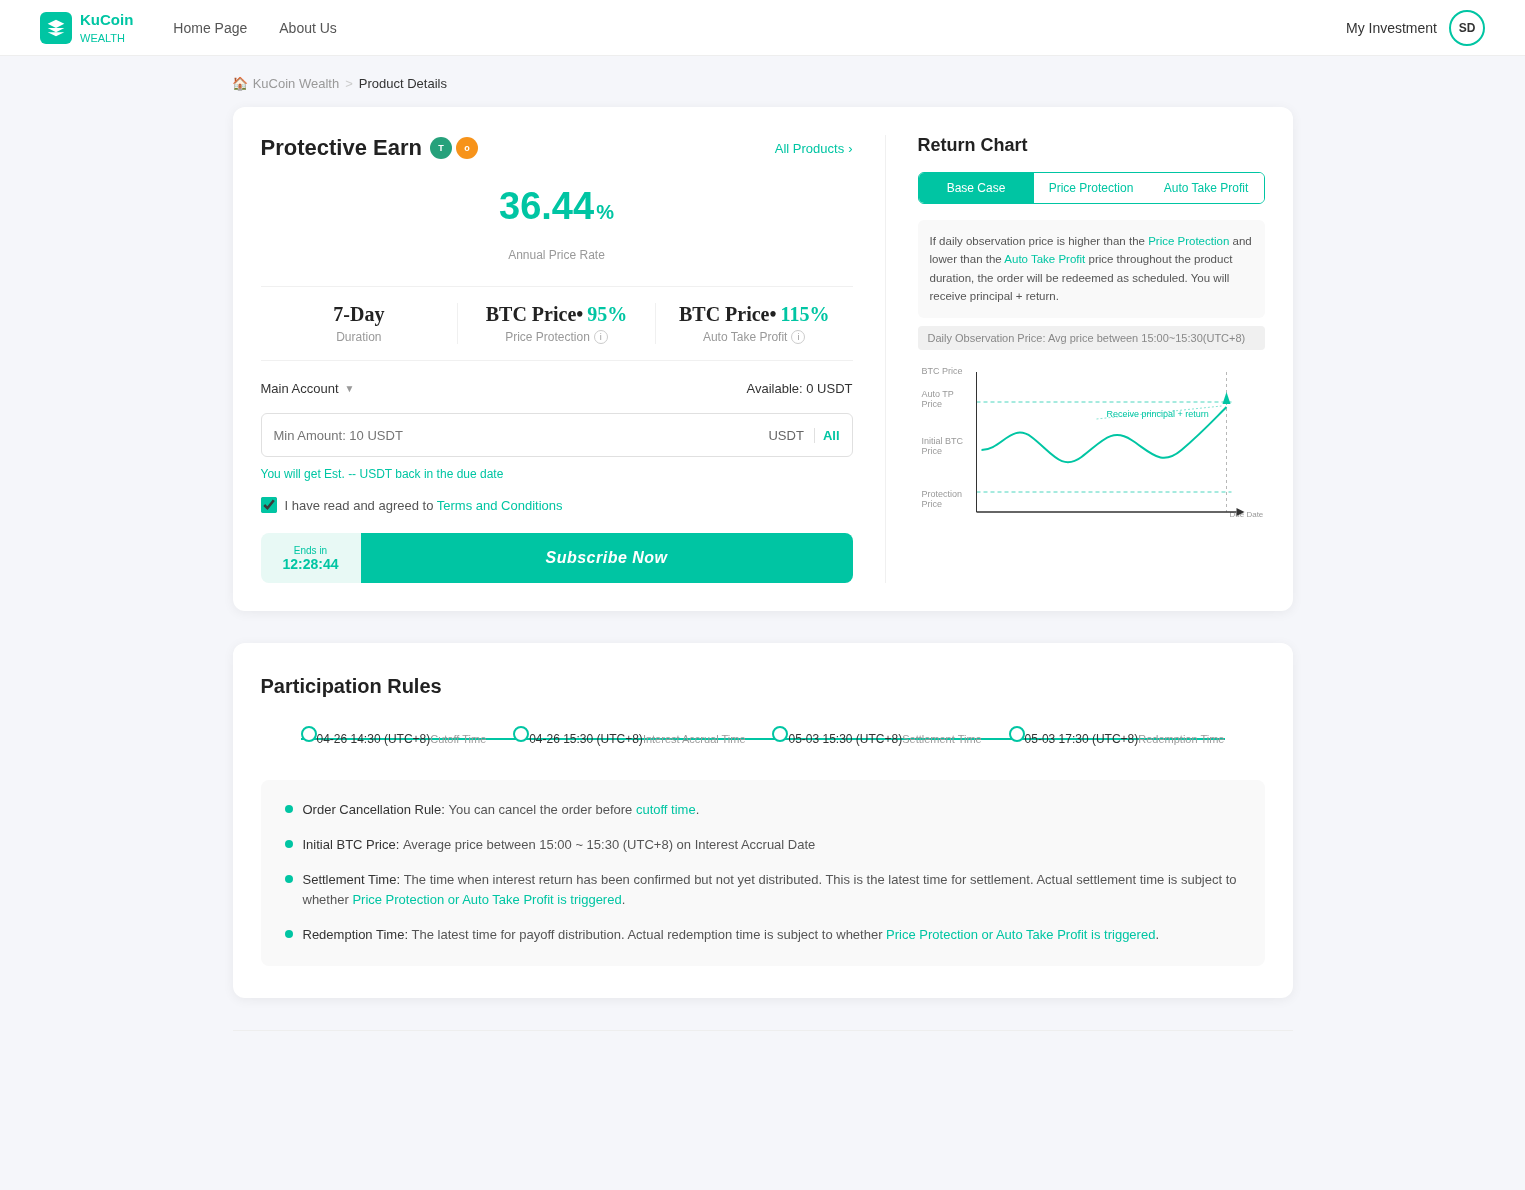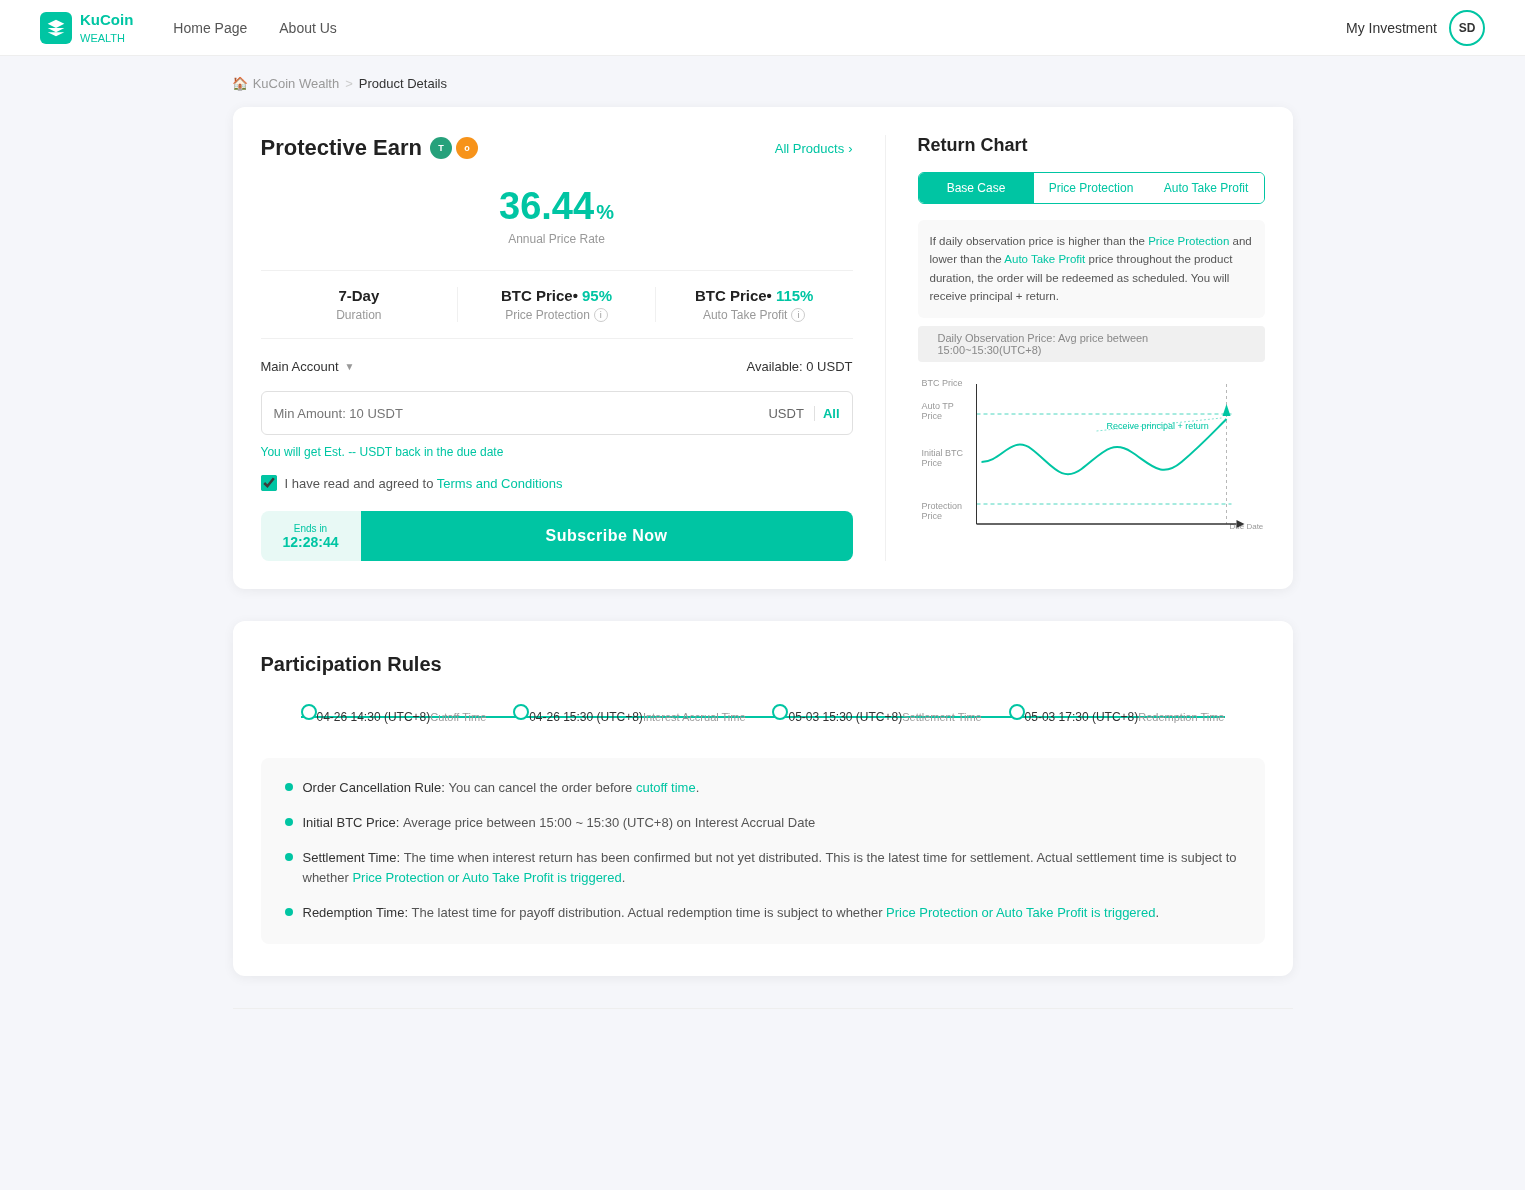--- a/index.html
+++ b/index.html
@@ -37,27 +37,27 @@
     .token-badges { display: flex; gap: 4px; }
     .token-badge { width: 22px; height: 22px; border-radius: 50%; display: flex; align-items: center; justify-content: center; font-size: 9px; font-weight: 700; color: #fff; }
     .token-badge-t { background: #26a17b; }
     .token-badge-o { background: #f7931a; }
     .all-products-link { font-size: 13px; color: #00c5a3; cursor: pointer; display: flex; align-items: center; gap: 4px; }
 
     
     .apr-section { text-align: center; margin-bottom: 24px; }
     .apr-value { font-size: 38px; font-weight: 700; color: #00c5a3; display: flex; align-items: baseline; justify-content: center; gap: 2px; }
     .apr-pct { font-size: 20px; }
-    .apr-label { font-size: 12px; color: #999; margin-top: 4px; }
+    .apr-label { font-size: 12px; color: #999; margin-top: 20px; }
 
     
     .stats-row { display: flex; gap: 0; border-top: 1px solid #f0f0f0; border-bottom: 1px solid #f0f0f0; padding: 16px 0; margin-bottom: 20px; }
     .stat-item { flex: 1; text-align: center; border-right: 1px solid #f0f0f0; }
     .stat-item:last-child { border-right: none; }
-    .stat-value { font-size: 15px; font-weight: 600; color: #222; display: flex; align-items: center; justify-content: center; gap: 4px; }
+    .stat-value { font-size: 20px; font-weight: 600; color: #222; display: flex; align-items: center; justify-content: center; gap: 4px; font-family: Liberation Serif, serif; }
     .stat-value .pct { color: #00c5a3; }
     .stat-label { font-size: 12px; color: #999; margin-top: 4px; display: flex; align-items: center; justify-content: center; gap: 4px; }
     .info-icon { width: 14px; height: 14px; border-radius: 50%; border: 1px solid #ccc; display: inline-flex; align-items: center; justify-content: center; font-size: 9px; color: #999; cursor: pointer; }
 
     
     .account-row { display: flex; align-items: flex-start; justify-content: space-between; margin-bottom: 17px; }
     .account-select { display: flex; align-items: center; gap: 6px; font-size: 13px; color: #333; cursor: pointer; }
     .dropdown-arrow { font-size: 10px; color: #999; }
     .available-balance { font-size: 13px; color: #999; }
     .available-balance span { color: #333; }
@@ -76,30 +76,30 @@
     .checkbox-row { display: flex; align-items: center; gap: 8px; margin-bottom: 20px; }
     .checkbox-input { width: 16px; height: 16px; accent-color: #00c5a3; cursor: pointer; }
     .checkbox-label { font-size: 13px; color: #555; }
     .checkbox-label a { color: #00c5a3; text-decoration: none; }
 
     
     .subscribe-btn-wrapper { display: flex; border-radius: 8px; overflow: hidden; height: 50px; }
     .ends-in-section { background: #e8f9f5; display: flex; flex-direction: column; align-items: center; justify-content: center; padding: 0 16px; min-width: 100px; }
     .ends-in-label { font-size: 10px; color: #00c5a3; }
     .ends-in-timer { font-size: 14px; font-weight: 700; color: #00c5a3; }
-    .subscribe-btn { flex: 1; background: #00c5a3; color: #fff; border: none; font-size: 16px; font-weight: 600; cursor: pointer; letter-spacing: 0.5px; }
+    .subscribe-btn { flex: 1; background: #00c5a3; color: #fff; border: none; font-size: 16px; font-weight: 600; cursor: pointer; letter-spacing: 0.5px; font-style: italic; }
 
     
     .return-chart-title { font-size: 18px; font-weight: 700; color: #222; margin-bottom: 16px; }
     .chart-tabs { display: flex; border: 1px solid #00c5a3; border-radius: 6px; overflow: hidden; margin-bottom: 16px; }
     .chart-tab { flex: 1; padding: 8px 12px; text-align: center; font-size: 12px; cursor: pointer; border: none; background: #fff; color: #00c5a3; }
     .chart-tab.active { background: #00c5a3; color: #fff; }
     .chart-description { background: #f9f9f9; border-radius: 6px; padding: 12px; font-size: 11.5px; color: #555; line-height: 1.6; margin-bottom: 8px; }
     .chart-description .highlight { color: #00c5a3; }
-    .obs-price-note { font-size: 11px; color: #888; background: #f0f0f0; padding: 6px 20px; border-radius: 4px; margin-bottom: 12px; }
+    .obs-price-note { font-size: 11px; color: #888; background: #f0f0f0; padding: 6px 10px; border-radius: 4px; margin-bottom: 12px; }
 
     
     .chart-area { position: relative; width: 100%; height: 160px; }
 
     
     .participation-section { background: #fff; border-radius: 12px; padding: 32px 28px; box-shadow: 0 2px 12px rgba(0,0,0,0.06); margin-bottom: 32px; }
     .participation-title { font-size: 20px; font-weight: 700; color: #222; margin-bottom: 28px; }
 
     
     .timeline { position: relative; display: flex; justify-content: space-between; padding: 0 40px; margin-bottom: 28px; }

